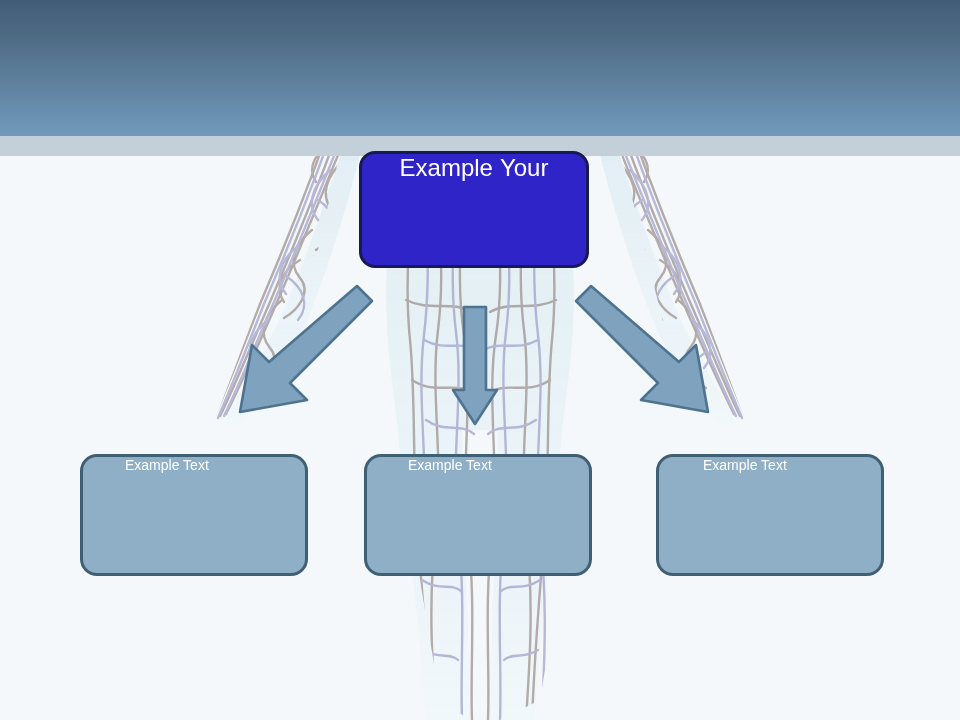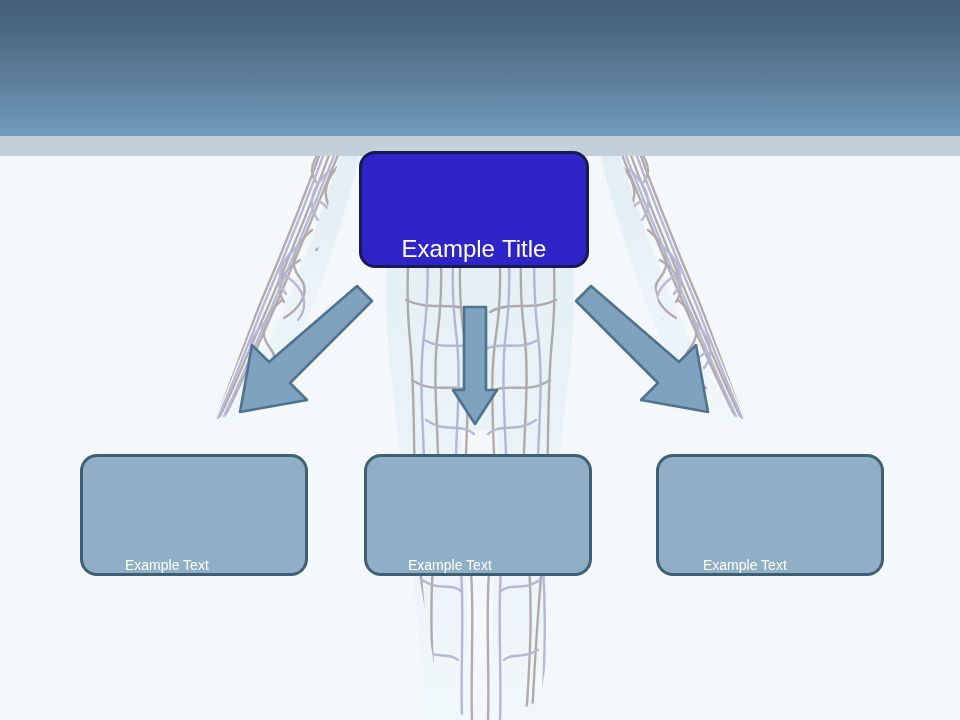--- a/index.html
+++ b/index.html
@@ -62,21 +62,21 @@
   }
   #title-text .strong { font-weight: bold; }
   #title-text .light  { font-weight: normal; }
 
   
   .node {
     position: absolute;
     z-index: 20;
     box-sizing: border-box;
     display: flex;
-    align-items: flex-end;
+    align-items: flex-start;
     color: #ffffff;
   }
   #node-top {
     left: 359px;
     top: 151px;
     width: 230px;
     height: 117px;
     background: #2e24c8;
     border: 3px solid #181a52;
     border-radius: 16px;
@@ -254,21 +254,21 @@
     </g>
 
     <g>
       <path d="M591,286 L576,301 L658,383 L641,400 L708,412 L696,345 L679,362 Z" fill="#7fa3be" stroke="#4e7390" stroke-width="2.6" stroke-linejoin="round"></path>
     </g>
   </svg>
 
   <div class="node" id="node-top">
     <span>Example</span>
       <span class="label-gap"></span>
-      <span>Title</span>
+      <span>Your</span>
   </div>
 
   <div class="node node-child" id="node-left">
     <span>Example Text</span>
   </div>
   <div class="node node-child" id="node-middle">
     <span>Example Text</span>
   </div>
   <div class="node node-child" id="node-right">
     <span>Example Text</span>

